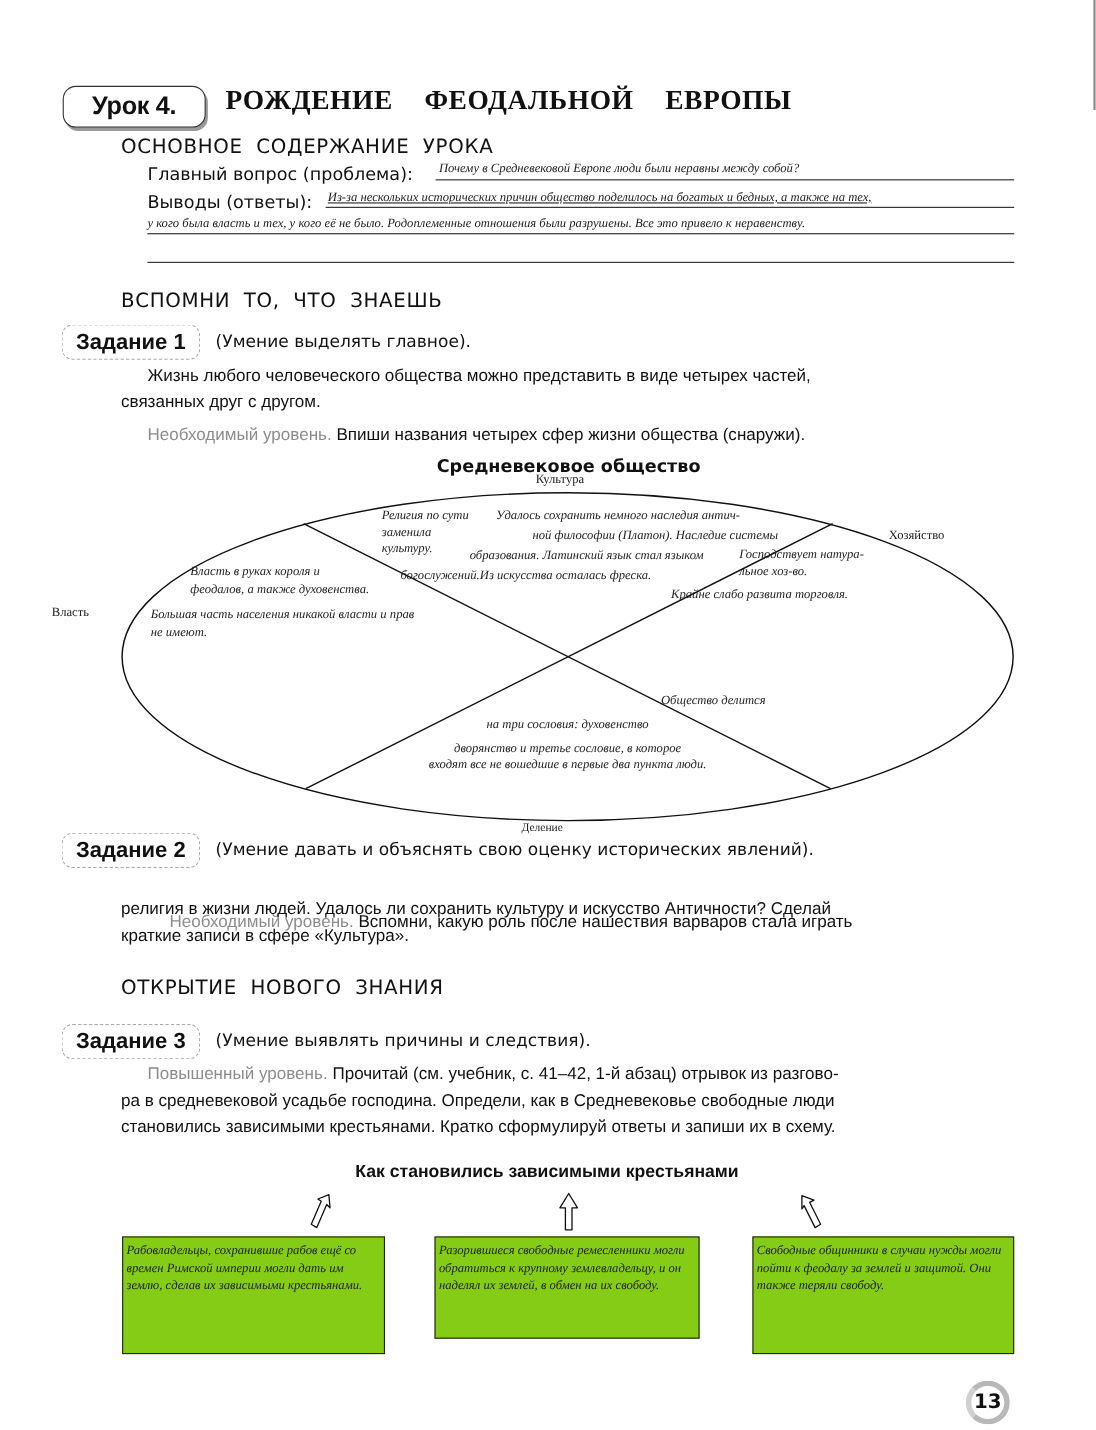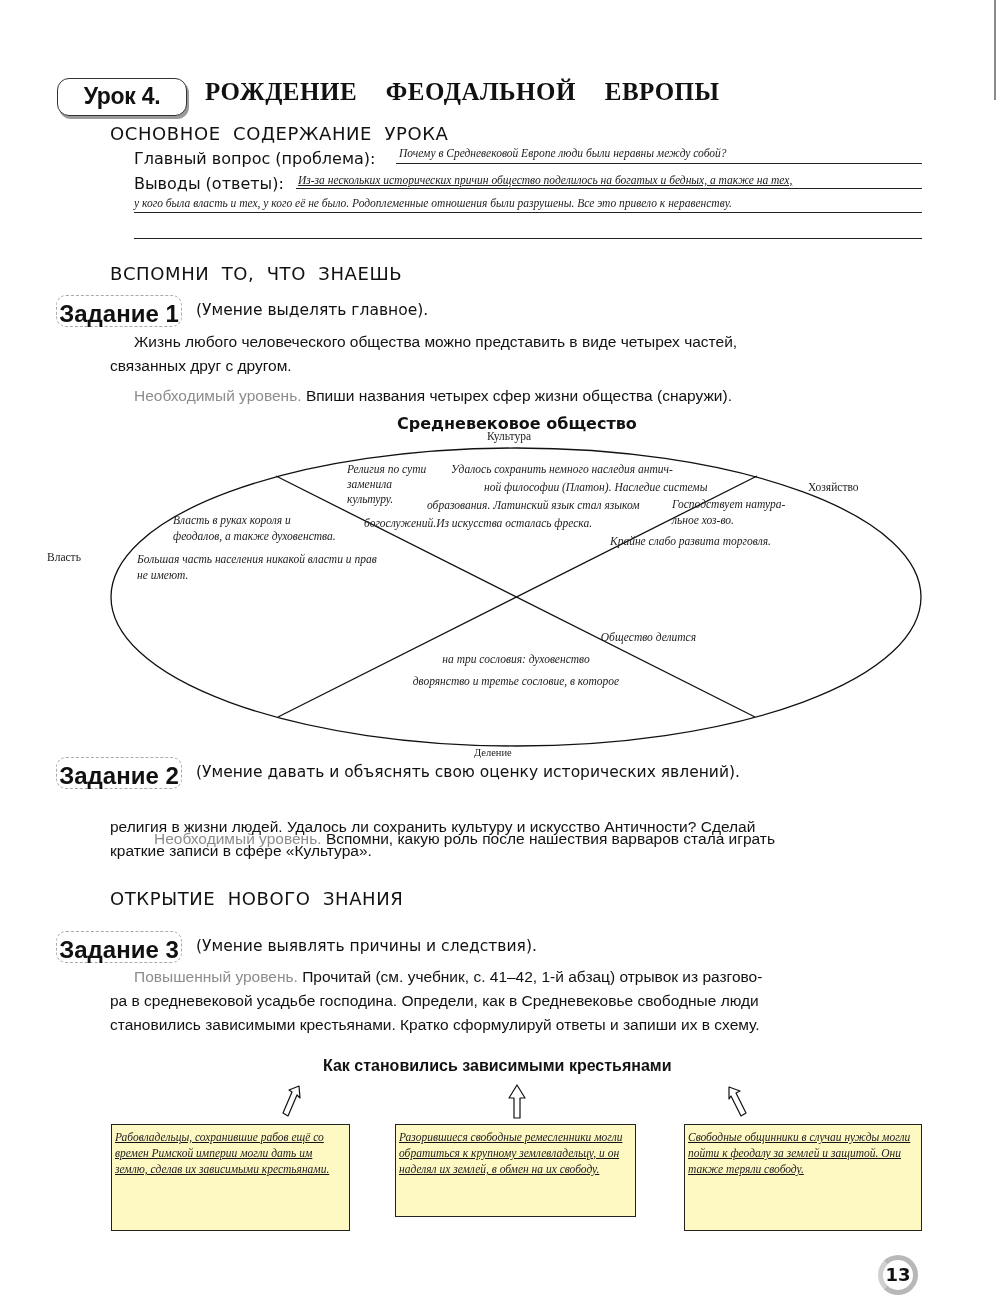--- a/index.html
+++ b/index.html
@@ -7,27 +7,27 @@
   .abs { position: absolute; }
   .right-edge { position: absolute; left: 994px; top: 0; width: 2px; height: 100px; background: #8a8a8a; }
   .lesson-badge { position: absolute; left: 57px; top: 78px; width: 128px; height: 36px; border: 1.5px solid #333; border-radius: 12px; box-shadow: 2px 3px 0 #9a9a9a; background: #fff; }
   .lesson-badge span { position: absolute; left: 0; right: 0; top: 4px; text-align: center; font-family: "Liberation Sans", sans-serif; font-weight: bold; font-size: 23px; letter-spacing: -0.3px; }
   .lesson-title { left: 205px; top: 78px; font-family: "Liberation Serif", serif; font-weight: bold; font-size: 25px; word-spacing: 22px; letter-spacing: 0.5px; }
   .section-heading { font-family: "DejaVu Sans", sans-serif; font-size: 18px; letter-spacing: 0.6px; word-spacing: 6px; }
   .label { font-family: "DejaVu Sans", sans-serif; font-size: 16px; }
   .hand { font-family: "Liberation Serif", serif; font-style: italic; font-size: 11.5px; color: #222; }
   .line { position: absolute; height: 1px; background: #222; }
   .task-badge { position: absolute; width: 124px; height: 30px; border: 1px dashed #aaa; border-radius: 10px; }
-  .task-badge span { position: absolute; left: 0; right: 0; top: 4px; text-align: center; font-family: "Liberation Sans", sans-serif; font-weight: bold; font-size: 24px; }
+  .task-badge span { position: absolute; left: 0; right: 0; top: 4px; text-align: center; font-family: "Liberation Sans", sans-serif; font-weight: bold; font-size: 20px; }
   .skill { font-family: "DejaVu Sans", sans-serif; font-size: 15.5px; }
   .para { font-family: Liberation Sans, sans-serif; font-size: 15.5px; line-height: 24px; }
   .level { color: #8c8c8c; }
   .chart-title { font-family: "DejaVu Sans", sans-serif; font-weight: bold; font-size: 16px; }
   .sphere { font-family: "Liberation Serif", serif; font-size: 11.5px; color: #222; }
-  .answer-box { position: absolute; border: 1.5px solid #222; background: #fef9c3; box-sizing: border-box; padding: 4px 3px; text-decoration: underline; }
+  .answer-box { position: absolute; border: 1.5px solid #222; background: #84cc16; box-sizing: border-box; padding: 4px 3px; }
   .answer-box span { font-family: "Liberation Serif", serif; font-style: italic; font-size: 11.5px; line-height: 16px; color: #222; display: block; }
   .page-num { position: absolute; left: 878px; top: 1255px; width: 40px; height: 40px; border-radius: 50%; border: 5px solid #b8b8b8; border-left-color: #d0d0d0; box-sizing: border-box; text-align: center; }
   .page-num span { font-family: "DejaVu Sans", sans-serif; font-weight: bold; font-size: 18px; line-height: 30px; color: #111; }
 </style>
 </head>
 <body>
 
 <div class="right-edge"></div>
 
 <div class="lesson-badge">
@@ -98,20 +98,21 @@
 </div>
 <div class="abs hand" style="left:137px; top:551px; line-height:16px;">
   <div>Большая часть населения никакой власти и прав</div>
   <div>не имеют.</div>
 </div>
 
 <div class="abs hand" style="left:336px; top:629px; width:360px; text-align:center; line-height:17px;">
   <div style="padding-left:40px;text-align:right;">Общество делится</div>
   <div style="margin-top:5px;">на три сословия:  духовенство</div>
   <div style="margin-top:5px;">дворянство и третье сословие, в которое</div>
+  <div style="margin-top:-3px;">входят все не вошедшие в первые два пункта люди.</div>
 </div>
 
 <div class="task-badge" style="left:56px; top:757px;">
   <span>Задание 2</span>
 </div>
 <div class="abs skill" style="left:196px; top:763px;">(Умение давать и объяснять свою оценку исторических явлений).</div>
 <div class="abs para" style="left:134px; top:827px;margin-left:20px;">
   <span class="level">Необходимый уровень.</span>
   <span>Вспомни, какую роль после нашествия варваров стала играть</span>
 </div>

